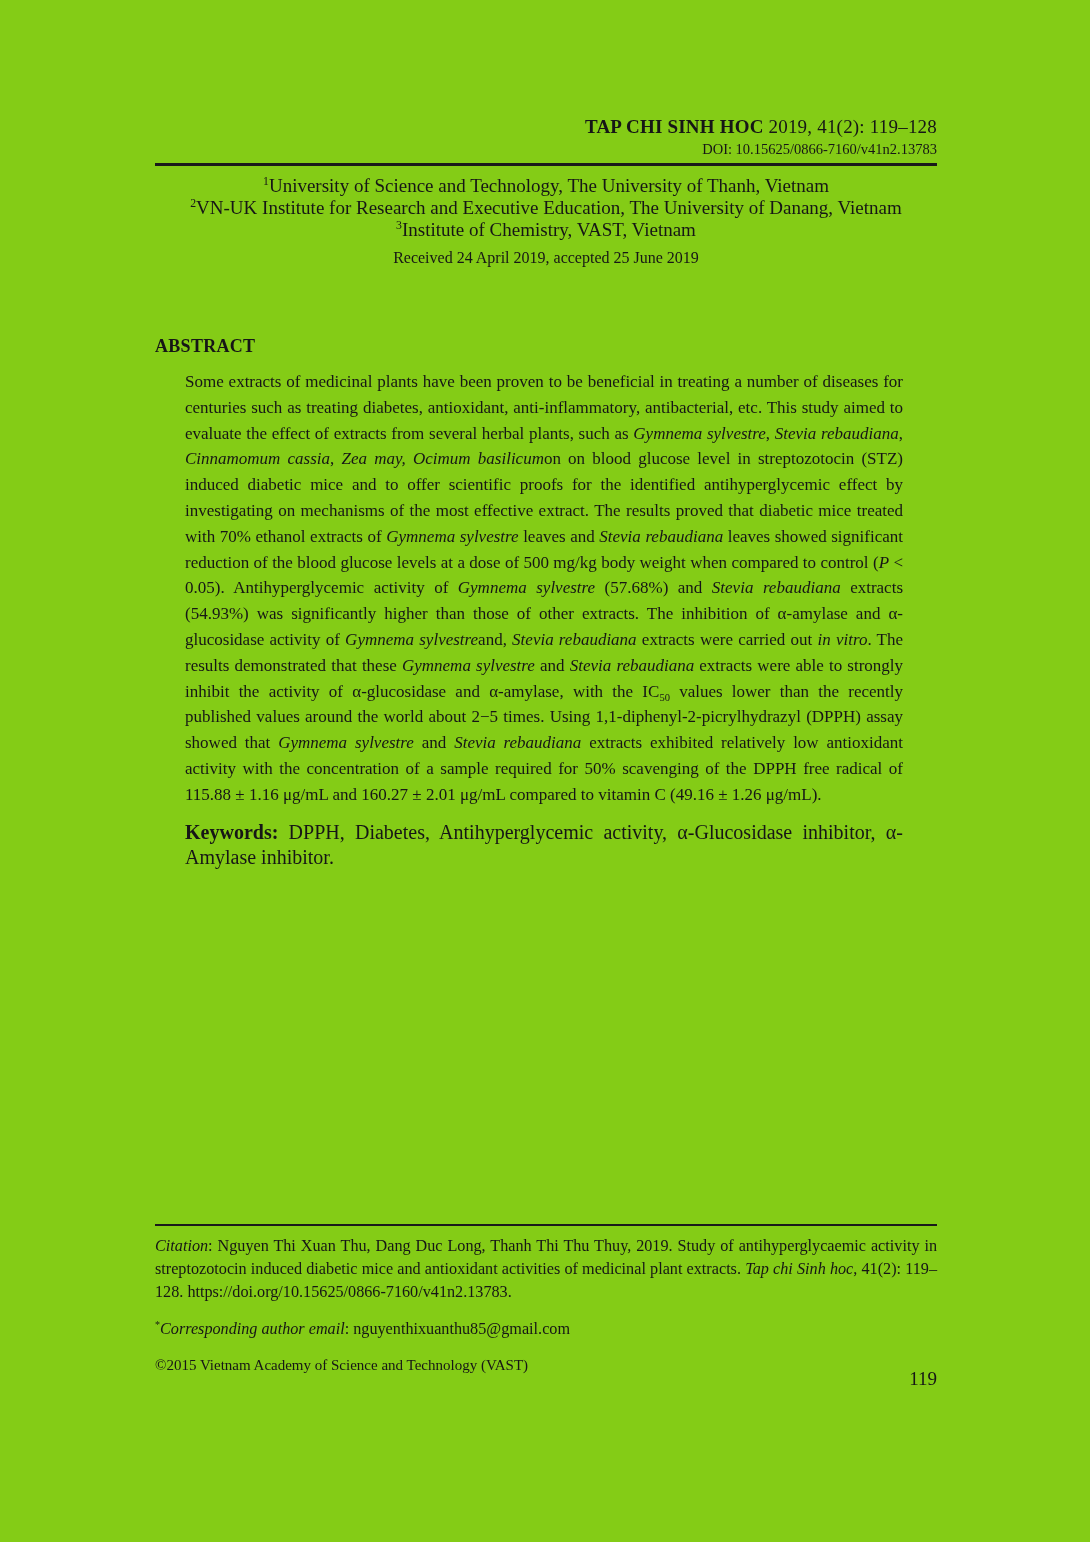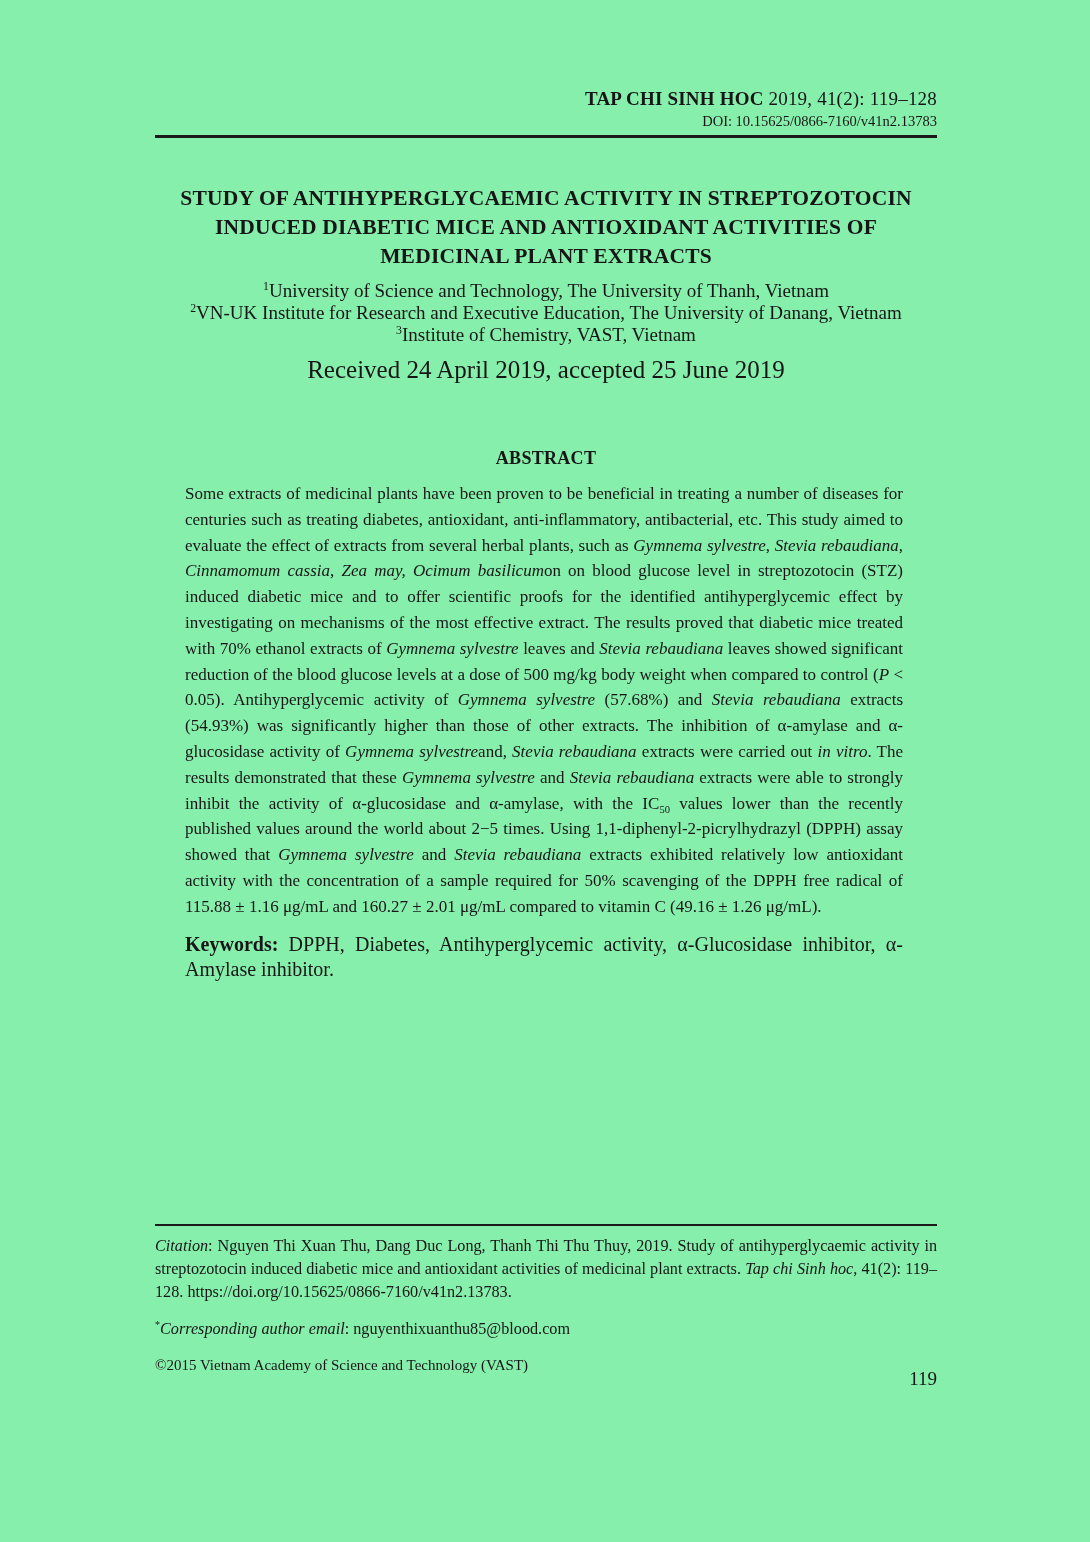--- a/index.html
+++ b/index.html
@@ -1,23 +1,23 @@
 <!DOCTYPE html>
 <html><head>
 <meta charset="utf-8">
 <style>
   html,body{margin:0;padding:0;background:#ffffff;}
   .page{
     position:relative;
     width:1090px;height:1542px;
-    background:#86efac;
+    background:#84cc16;
     color:#161616;
     font-family:"Liberation Serif", "DejaVu Serif", serif;
     box-sizing:border-box;
-    padding:88px 153px 0 155px;
+    padding:116px 153px 0 155px;
     overflow:hidden;
   }
   .it{font-style:italic;}
   .bd{font-weight:bold;}
   sup{font-size:0.62em;line-height:0;vertical-align:super;}
   sub{font-size:0.62em;line-height:0;vertical-align:sub;}
 
   .hdr{ text-align:right; }
   .hdr-journal{ font-size:19px; line-height:22px; letter-spacing:0.2px;}
   .hdr-doi{ font-size:14.5px; line-height:18px; margin-top:2px;}
@@ -38,32 +38,31 @@
     font-size:19px;
     line-height:24px;
   }
   .affils{
     margin-top:9px;
     text-align:center;
     font-size:19px;
     line-height:22px;
   }
   .received{
-    margin-top:13px;
+    margin-top:6px;
     text-align:center;
-    font-size:25px;
+    font-size:16px;
     line-height:22px;
   }
   .abs-head{
     margin-top:66px;
     font-weight:bold;
     font-size:18px;
     line-height:22px;
     letter-spacing:0.3px;
-    text-align:center;
   }
   .abs-body{
     margin:12px 34px 0 30px;
     font-size:17px;
     line-height:25.8px;
     text-align:justify;
   }
   .keywords{
     margin:12px 34px 0 30px;
     font-size:20px;
@@ -105,42 +104,37 @@
 <body>
 
 <div class="page">
 
   <div class="hdr">
     <div class="hdr-journal"><span class="bd">TAP CHI SINH HOC</span><span> 2019, 41(2): 119–128</span></div>
     <div class="hdr-doi">DOI: 10.15625/0866-7160/v41n2.13783</div>
   </div>
   <hr class="hdr-rule">
 
-  <div class="title">
-    <div>STUDY OF ANTIHYPERGLYCAEMIC ACTIVITY IN STREPTOZOTOCIN</div>
-    <div>INDUCED DIABETIC MICE AND ANTIOXIDANT ACTIVITIES OF</div>
-    <div>MEDICINAL PLANT EXTRACTS</div>
-  </div>
 
 
   <div class="affils">
     <div><sup>1</sup><span>University of Science and Technology, The University of Thanh, Vietnam</span></div>
     <div><sup>2</sup><span>VN-UK Institute for Research and Executive Education, The University of Danang, Vietnam</span></div>
     <div><sup>3</sup><span>Institute of Chemistry, VAST, Vietnam</span></div>
   </div>
 
   <div class="received">Received 24 April 2019, accepted 25 June 2019</div>
 
   <div class="abs-head">ABSTRACT</div>
   <div class="abs-body"><span>Some extracts of medicinal plants have been proven to be beneficial in treating a number of diseases for centuries such as treating diabetes, antioxidant, anti-inflammatory, antibacterial, etc. This study aimed to evaluate the effect of extracts from several herbal plants, such as </span><span class="it">Gymnema sylvestre</span><span>, </span><span class="it">Stevia rebaudiana</span><span>, </span><span class="it">Cinnamomum cassia</span><span>, </span><span class="it">Zea may, Ocimum basilicum</span><span>on on blood glucose level in streptozotocin (STZ) induced diabetic mice and to offer scientific proofs for the identified antihyperglycemic effect by investigating on mechanisms of the most effective extract. The results proved that diabetic mice treated with 70% ethanol extracts of </span><span class="it">Gymnema sylvestre</span><span> leaves and </span><span class="it">Stevia rebaudiana</span><span> leaves showed significant reduction of the blood glucose levels at a dose of 500 mg/kg body weight when compared to control (</span><span class="it">P</span><span> &lt; 0.05). Antihyperglycemic activity of </span><span class="it">Gymnema sylvestre</span><span> (57.68%) and </span><span class="it">Stevia rebaudiana</span><span> extracts (54.93%) was significantly higher than those of other extracts. The inhibition of α-amylase and α-glucosidase activity of </span><span class="it">Gymnema sylvestre</span><span>and, </span><span class="it">Stevia rebaudiana</span><span> extracts were carried out </span><span class="it">in vitro</span><span>. The results demonstrated that these </span><span class="it">Gymnema sylvestre</span><span> and </span><span class="it">Stevia rebaudiana</span><span> extracts were able to strongly inhibit the activity of α-glucosidase and α-amylase, with the IC</span><sub>50</sub><span> values lower than the recently published values around the world about 2−5 times. Using 1,1-diphenyl-2-picrylhydrazyl (DPPH) assay showed that </span><span class="it">Gymnema sylvestre</span><span> and </span><span class="it">Stevia rebaudiana</span><span> extracts exhibited relatively low antioxidant activity with the concentration of a sample required for 50% scavenging of the DPPH free radical of 115.88 ± 1.16 μg/mL and 160.27 ± 2.01 μg/mL compared to vitamin C (49.16 ± 1.26 μg/mL).</span></div>
 
   <div class="keywords"><span class="bd">Keywords:</span><span> DPPH, Diabetes, Antihyperglycemic activity, α-Glucosidase inhibitor, α-Amylase inhibitor.</span></div>
 
   <div class="footer">
     <hr class="cit-rule">
     <div class="citation"><span class="it">Citation</span><span>: Nguyen Thi Xuan Thu, Dang Duc Long, Thanh Thi Thu Thuy, 2019. Study of antihyperglycaemic activity in streptozotocin induced diabetic mice and antioxidant activities of medicinal plant extracts. </span><span class="it">Tap chi Sinh hoc</span><span>, 41(2): 119–128. https://doi.org/10.15625/0866-7160/v41n2.13783.</span></div>
-    <div class="corr"><sup>*</sup><span class="it">Corresponding author email</span><span>: nguyenthixuanthu85@blood.com</span></div>
+    <div class="corr"><sup>*</sup><span class="it">Corresponding author email</span><span>: nguyenthixuanthu85@gmail.com</span></div>
     <div class="copyright">©2015 Vietnam Academy of Science and Technology (VAST)</div>
   </div>
 
   <div class="pageno">119</div>
 
 </div>
 
 </body></html>

